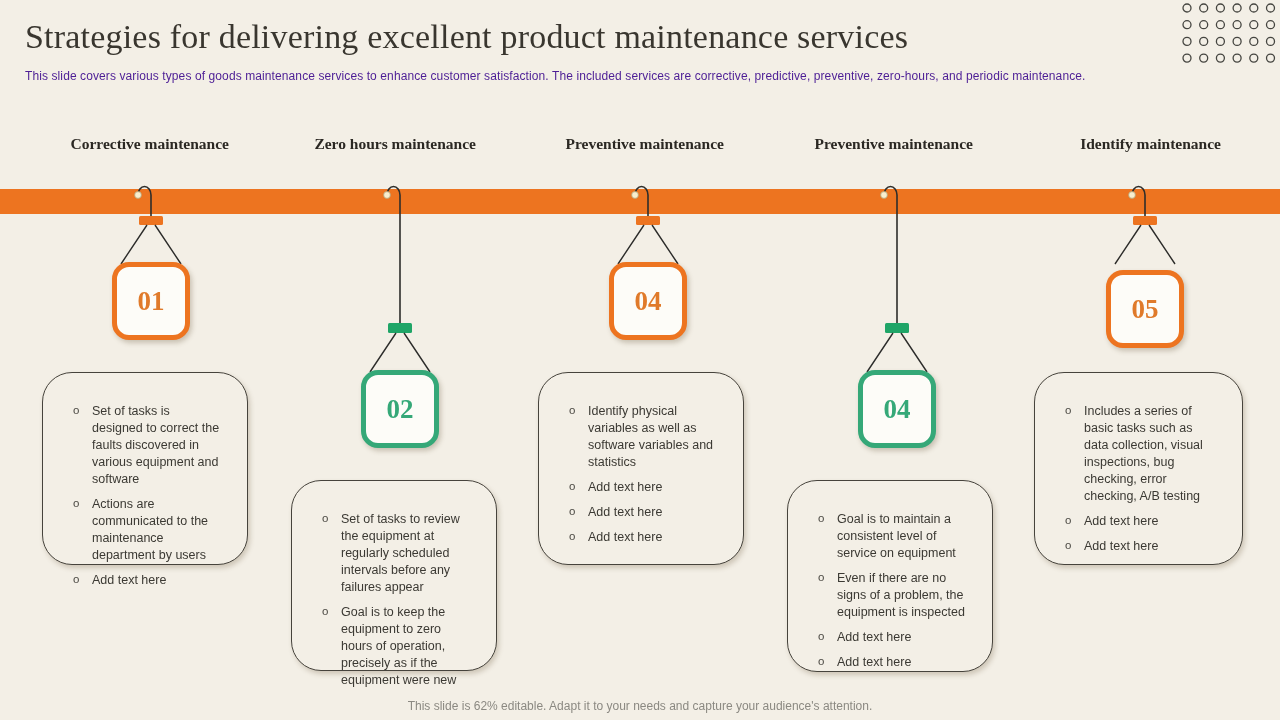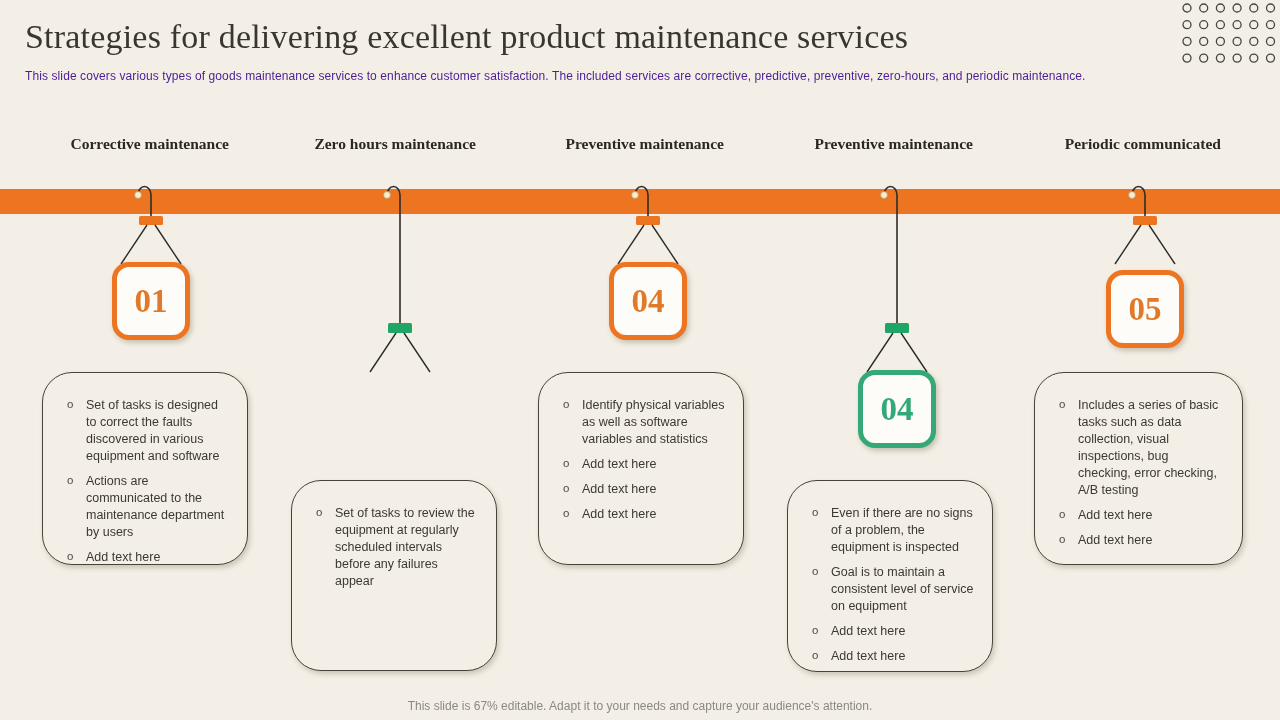--- a/index.html
+++ b/index.html
@@ -31,40 +31,40 @@
   .h1{left:59px}.h2{left:306px}.h3{left:554px}.h4{left:803px}.h5{left:1051px}
   
   .connector { position:absolute; width:80px; z-index:2; }
   .c1{left:111px;top:174px}.c2{left:360px;top:174px}.c3{left:608px;top:174px}
   .c4{left:857px;top:174px}.c5{left:1105px;top:174px}
   
   .badge {
     position:absolute; width:68px; height:68px; border:5px solid #ED7420;
     border-radius:17px; background:#FDFCF8; z-index:3;
     display:flex; align-items:center; justify-content:center;
-    font-family:"Liberation Serif", serif; font-weight:700; font-size:33px;
+    font-family:"Liberation Serif", serif; font-weight:700; font-size:27px;
     color:#E07A2A; box-shadow:2px 3px 5px rgba(95,75,45,.28);
   }
   .badge.green { border-color:#35A878; color:#35A878; }
   .b1{left:112px;top:262px}.b2{left:361px;top:370px}.b3{left:609px;top:262px}
   .b4{left:858px;top:370px}.b5{left:1106px;top:270px}
   
   .tbox {
     position:absolute; width:206px; box-sizing:border-box;
     border:1.3px solid #46433C; border-radius:30px;
     padding:14px 8px 8px 12px;
     box-shadow:2px 3px 5px rgba(95,75,45,.25);
     background:#F3EFE6;
   }
   .t1{left:42px;top:372px;height:193px}
   .t2{left:291px;top:480px;height:191px}
   .t3{left:538px;top:372px;height:193px}
   .t4{left:787px;top:480px;height:192px}
   .t5{left:1034px;top:372px;height:193px;width:209px}
-  .bullets { list-style:none; margin:10px; padding:0; }
+  .bullets { list-style:none; margin:16px; padding:0; }
   .bullets li {
     position:relative; padding-left:21px; margin-bottom:8px;
     font-size:12.5px; line-height:17px; color:#3B3933;
   }
   .bullets li::before {
     content:"o"; position:absolute; left:2px; top:-1px;
     font-size:11.5px; color:#4C4A44;
   }
   .footer {
     position:absolute; left:0; top:699px; width:1280px; text-align:center;
@@ -95,21 +95,21 @@
       <use href="#dotrow" y="33.4"></use>
       <use href="#dotrow" y="50.1"></use>
   </svg>
 
   <div class="band"></div>
 
   <div class="col-header h1">Corrective maintenance</div>
   <div class="col-header h2">Zero hours maintenance</div>
   <div class="col-header h3">Preventive maintenance</div>
   <div class="col-header h4">Preventive maintenance</div>
-  <div class="col-header h5">Periodic communicated</div>
+  <div class="col-header h5">Identify maintenance</div>
 
   <svg class="connector c1" width="80" height="92" viewBox="0 0 80 92">
     <path d="M 27 21 A 6.5 8.5 0 0 1 40 21 L 40 46" fill="none" stroke="#2D2D2B" stroke-width="1.6"></path>
     <rect x="28" y="42" width="24" height="9" rx="1.5" fill="#ED7420"></rect>
     <path d="M 36 51 L 10 90 M 44 51 L 70 90" fill="none" stroke="#2D2D2B" stroke-width="1.4"></path>
     <circle cx="27" cy="21" r="3.4" fill="#F8EECF" stroke="#B3A172" stroke-width="0.8"></circle>
   </svg>
   <svg class="connector c3" width="80" height="92" viewBox="0 0 80 92">
     <path d="M 27 21 A 6.5 8.5 0 0 1 40 21 L 40 46" fill="none" stroke="#2D2D2B" stroke-width="1.6"></path>
     <rect x="28" y="42" width="24" height="9" rx="1.5" fill="#ED7420"></rect>
@@ -130,55 +130,57 @@
     <circle cx="27" cy="21" r="3.4" fill="#F8EECF" stroke="#B3A172" stroke-width="0.8"></circle>
   </svg>
   <svg class="connector c4" width="80" height="200" viewBox="0 0 80 200">
     <path d="M 27 21 A 6.5 8.5 0 0 1 40 21 L 40 153" fill="none" stroke="#2D2D2B" stroke-width="1.6"></path>
     <rect x="28" y="149" width="24" height="10" rx="1.5" fill="#1FA567"></rect>
     <path d="M 36 159 L 10 198 M 44 159 L 70 198" fill="none" stroke="#2D2D2B" stroke-width="1.4"></path>
     <circle cx="27" cy="21" r="3.4" fill="#F8EECF" stroke="#B3A172" stroke-width="0.8"></circle>
   </svg>
 
   <div class="badge b1">01</div>
+  <div class="badge green b2">02</div>
   <div class="badge b3">04</div>
   <div class="badge green b4">04</div>
   <div class="badge b5">05</div>
 
   <div class="tbox t1">
     <ul class="bullets">
       <li>Set of tasks is designed to correct the faults discovered in various equipment and software</li>
       <li>Actions are communicated to the maintenance department by users</li>
       <li>Add text here</li>
     </ul>
   </div>
   <div class="tbox t2">
     <ul class="bullets">
       <li>Set of tasks to review the equipment at regularly scheduled intervals before any failures appear</li>
+      <li>Goal is to keep the equipment to zero hours of operation, precisely as if the equipment were new</li>
     </ul>
   </div>
   <div class="tbox t3">
     <ul class="bullets">
       <li>Identify physical variables as well as software variables and statistics</li>
       <li>Add text here</li>
       <li>Add text here</li>
       <li>Add text here</li>
     </ul>
   </div>
   <div class="tbox t4">
     <ul class="bullets">
+      <li>Goal is to maintain a consistent level of service on equipment</li>
       <li>Even if there are no signs of a problem, the equipment is inspected</li>
-      <li>Goal is to maintain a consistent level of service on equipment</li>
       <li>Add text here</li>
       <li>Add text here</li>
     </ul>
   </div>
   <div class="tbox t5">
     <ul class="bullets">
       <li>Includes a series of basic tasks such as data collection, visual inspections, bug checking, error checking, A/B testing</li>
       <li>Add text here</li>
       <li>Add text here</li>
     </ul>
   </div>
 
-  <div class="footer">This slide is 67% editable. Adapt it to your needs and capture your audience's attention.</div>
+  <div class="footer">This slide is 62% editable. Adapt it to your needs and capture your audience's attention.</div>
 
 </div>
 
 </body></html>

